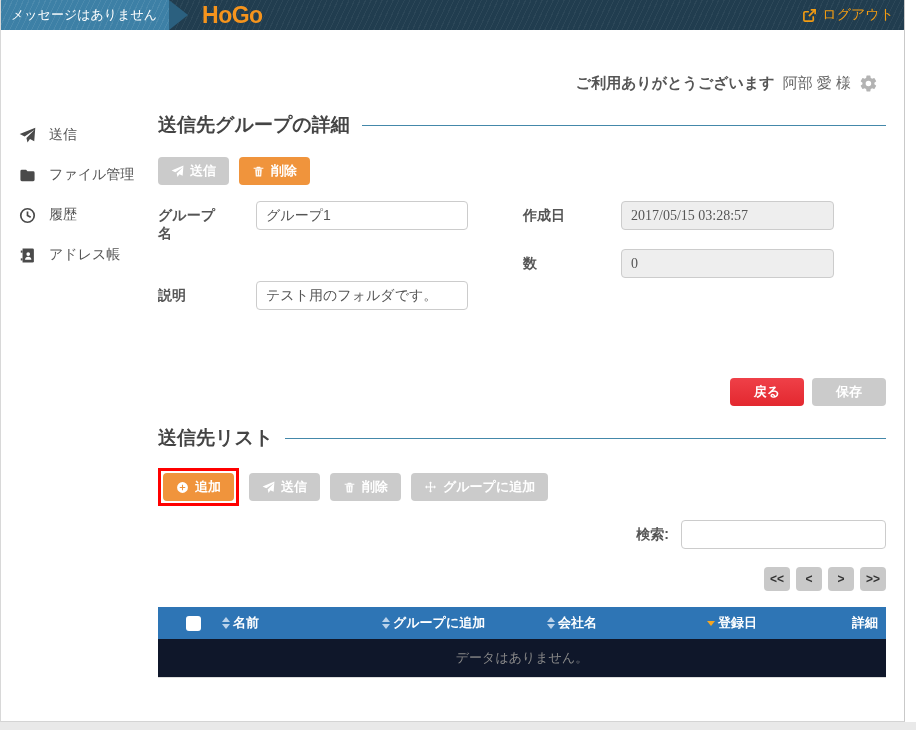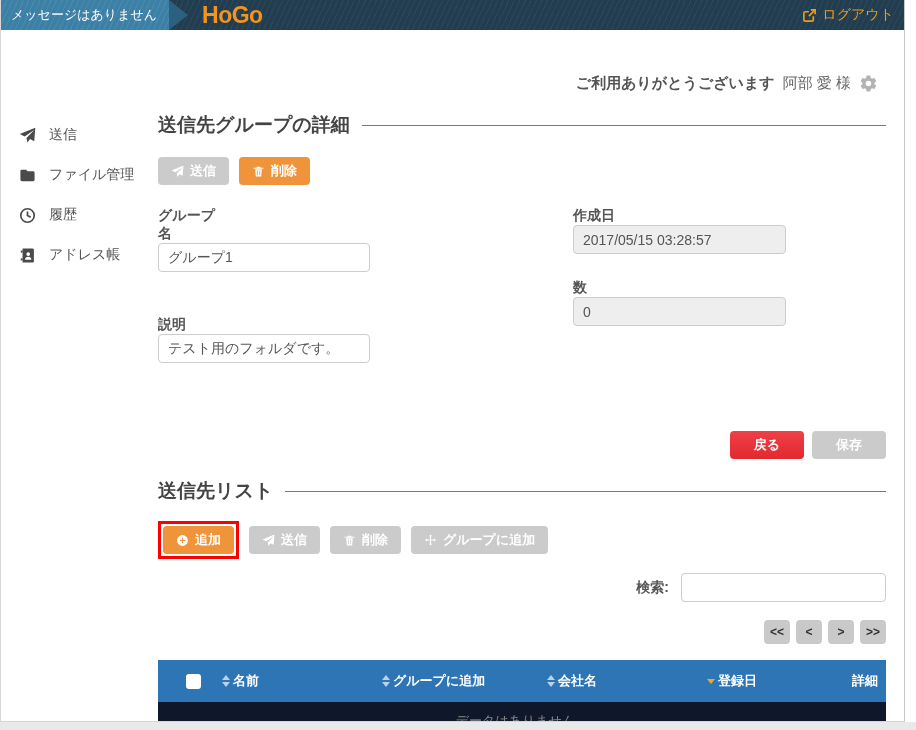--- a/index.html
+++ b/index.html
@@ -51,22 +51,22 @@
   .btn svg { width:13px; height:13px; fill:#fff; }
   .btn-gray { background:#cbcbcb; }
   .btn-orange { background:#f0943c; }
   .btn-red { background:linear-gradient(#ef4048,#e3282f); }
   .btn-row { margin-top:22px; display:flex; align-items:center; gap:10px; }
   .hl-box { border:3px solid #ff0000; padding:2px; display:inline-flex; }
 
   
   .form { margin-top:16px; display:flex; }
   .fcol-left { width:325px; }
-  .fcol-right { margin-left:90px; width:312px; }
-  .frow { display:flex; align-items:flex-start;flex-direction:column; }
+  .fcol-right { margin-left:40px; width:312px;font-family:Liberation Serif, serif; }
+  .frow { display:flex; align-items:flex-start; }
   .fcol-left .frow { margin-bottom:38px; }
   .fcol-right .frow { margin-bottom:19px; }
   .flabel { width:98px; padding:6px 30px 0 0; font-size:14px; font-weight:bold; color:#555; }
   .fcol-right .flabel { padding-right:10px; }
   .finput { width:212px; height:29px; border:1px solid #ccc; border-radius:4px;
     padding:0 9px; font-size:14px; color:#555; font-family:inherit; background:#fff; }
   .fcol-right .finput { width:213px; }
   .finput:disabled { background:#eee; color:#555; }
   .form-actions { margin-top:30px; display:flex; justify-content:flex-end; gap:8px; }
   .form-actions .btn { padding:0 24px; }
@@ -76,21 +76,21 @@
   .search-label { font-size:14px; font-weight:bold; color:#555; }
   .search-input { width:205px; height:29px; border:1px solid #ccc; border-radius:4px;
     padding:0 8px; font-size:14px; font-family:inherit; }
   .page-row { margin-top:18px; display:flex; justify-content:flex-end; gap:6px; }
   .pg-btn { min-width:26px; height:24px; padding:0 6px; border:none; border-radius:4px;
     background:#c9c9c9; color:#333; font-size:12px; font-weight:bold; font-family:inherit; cursor:pointer; }
 
   
   table { margin-top:16px; width:728px; border-collapse:collapse; table-layout:fixed; }
   thead th { background:#2e75b5; color:#fff; font-size:13px; font-weight:bold;
-    height:32px; text-align:left; padding:12px 4px; }
+    height:32px; text-align:left; padding:2px 4px; }
   th .th-inner { display:flex; align-items:center; gap:3px; }
   .chk { width:15px; height:15px; background:#fff; border-radius:3px; margin-left:24px; cursor:pointer; }
   .sort { display:inline-flex; flex-direction:column; gap:2px; }
   .tri { width:0; height:0; border-left:4px solid transparent; border-right:4px solid transparent; }
   .tri.up { border-bottom:5px solid #b9d2ea; }
   .tri.down { border-top:5px solid #b9d2ea; }
   .tri.down.active { border-top-color:#f5a623; }
   .th-right { text-align:right; padding-right:8px; }
   .empty-row td { height:38px; text-align:center; color:#888; font-size:13px;
     border-bottom:1px solid #ddd; background:#0f172a; }

